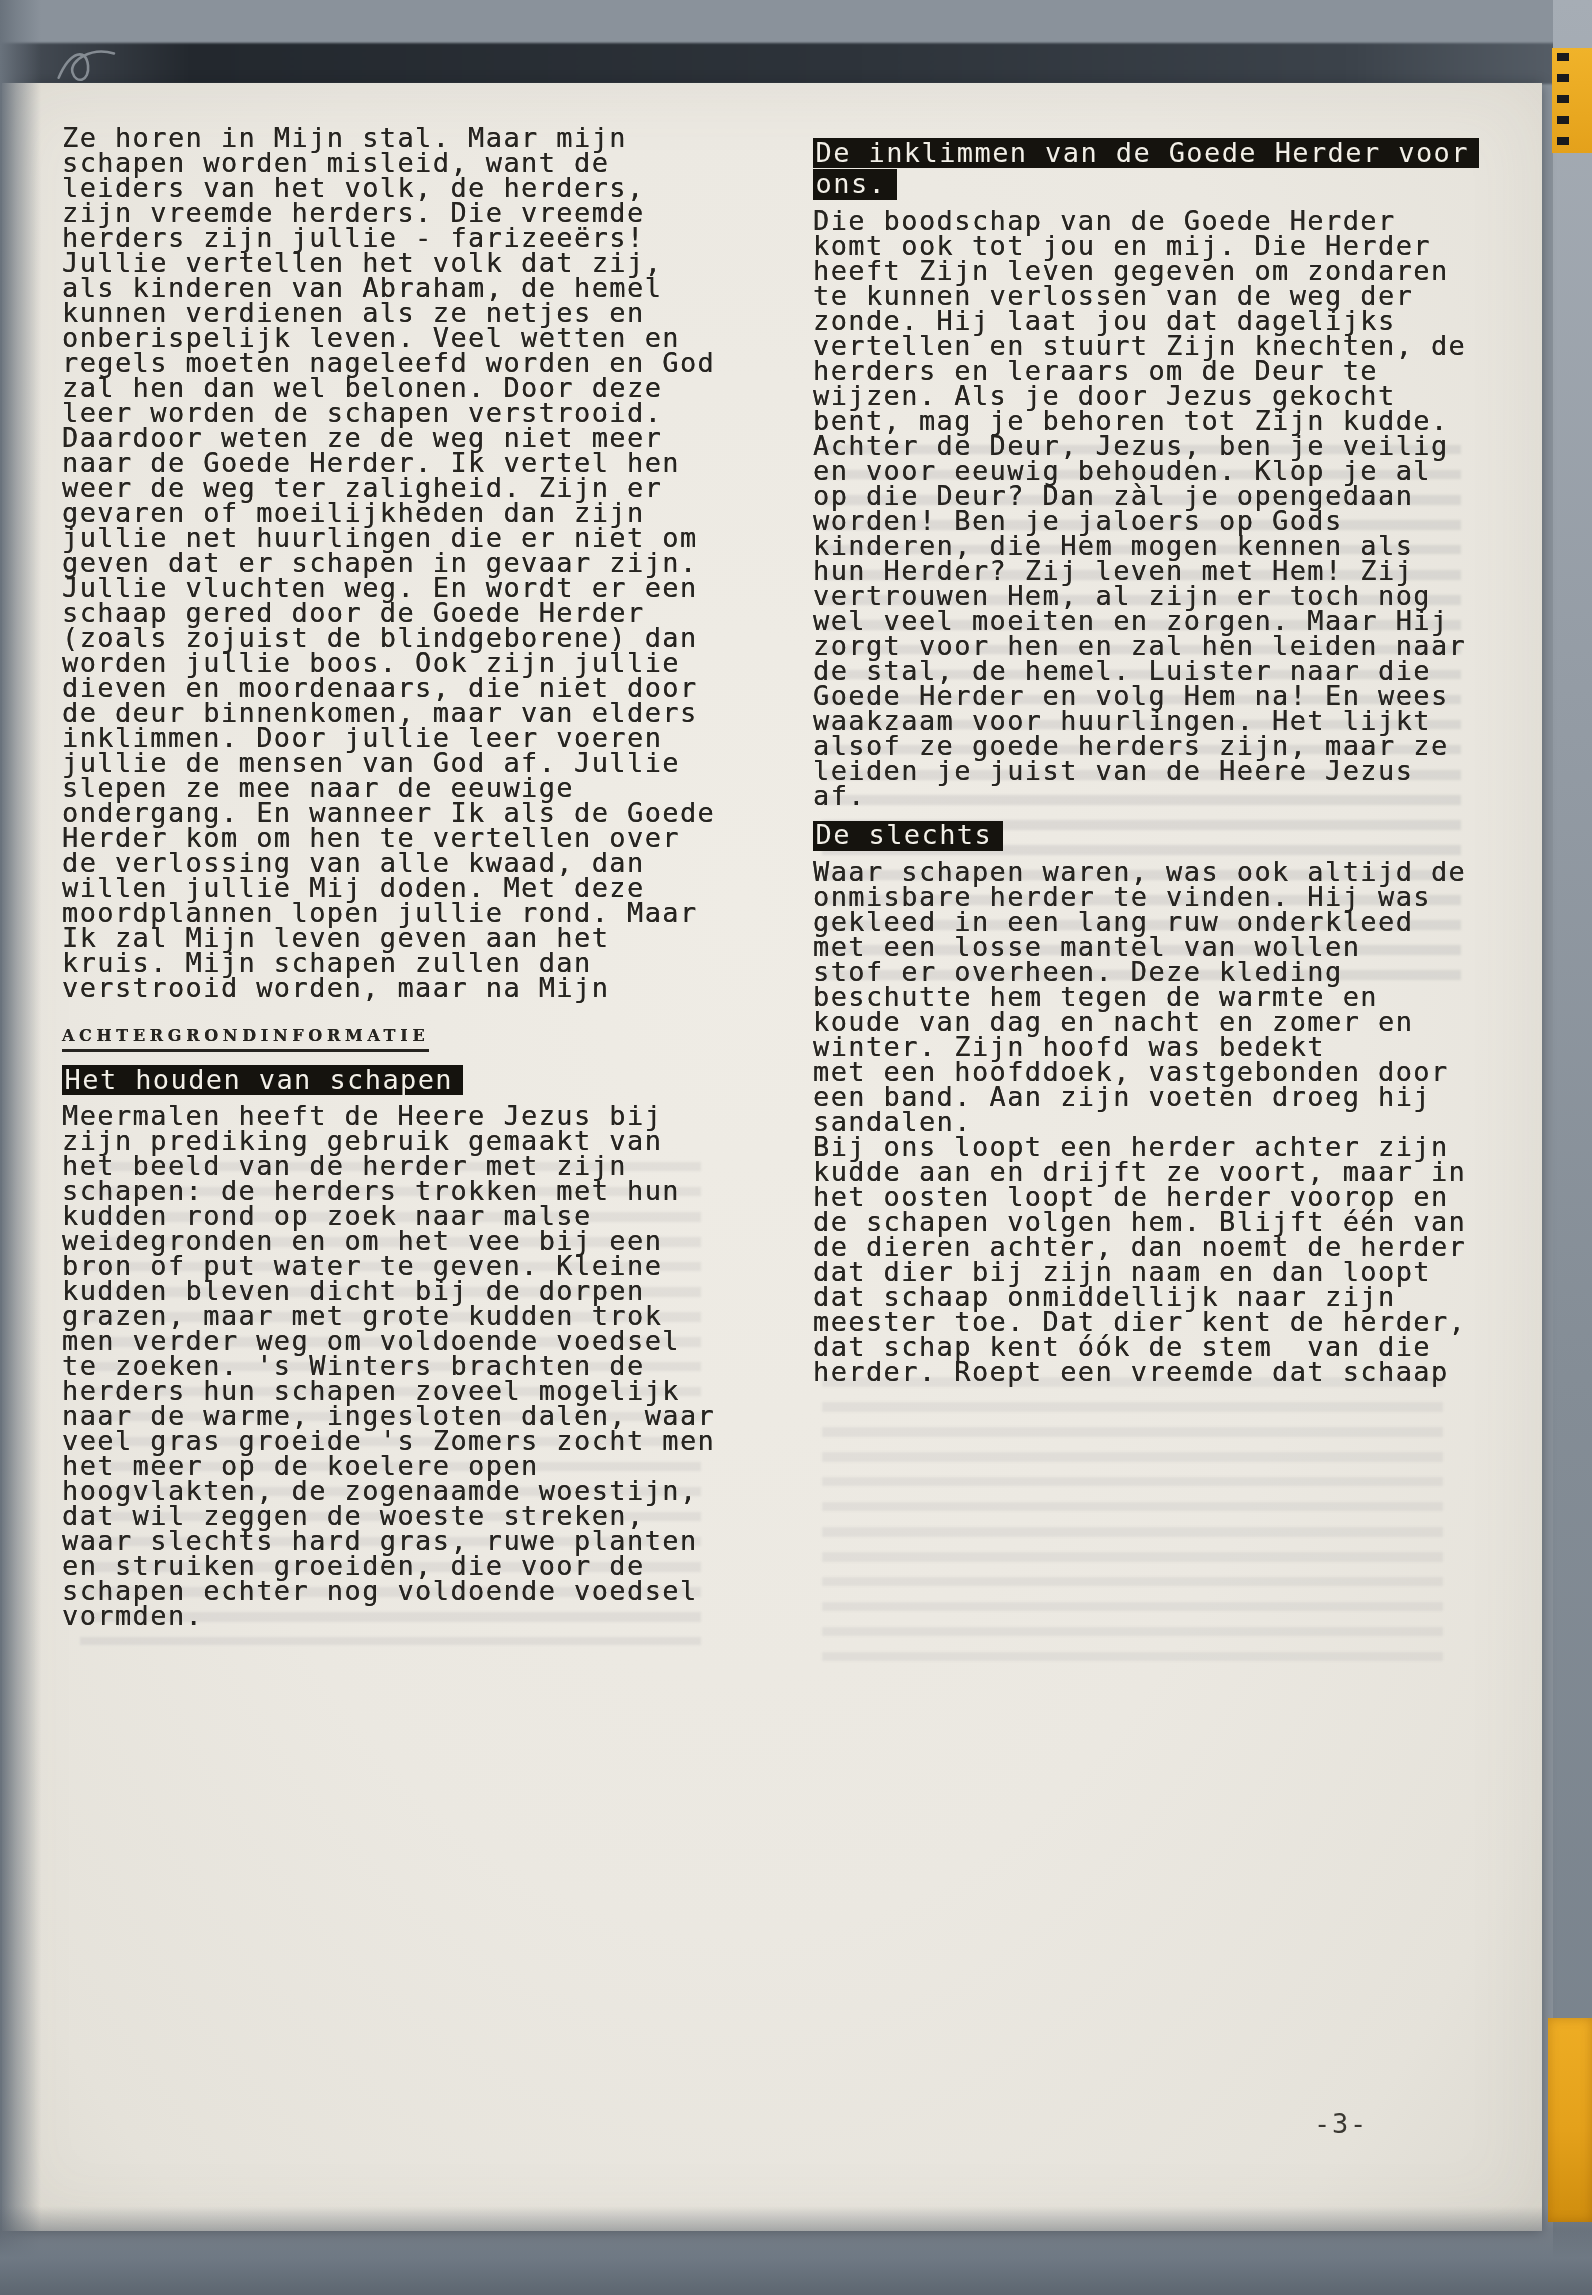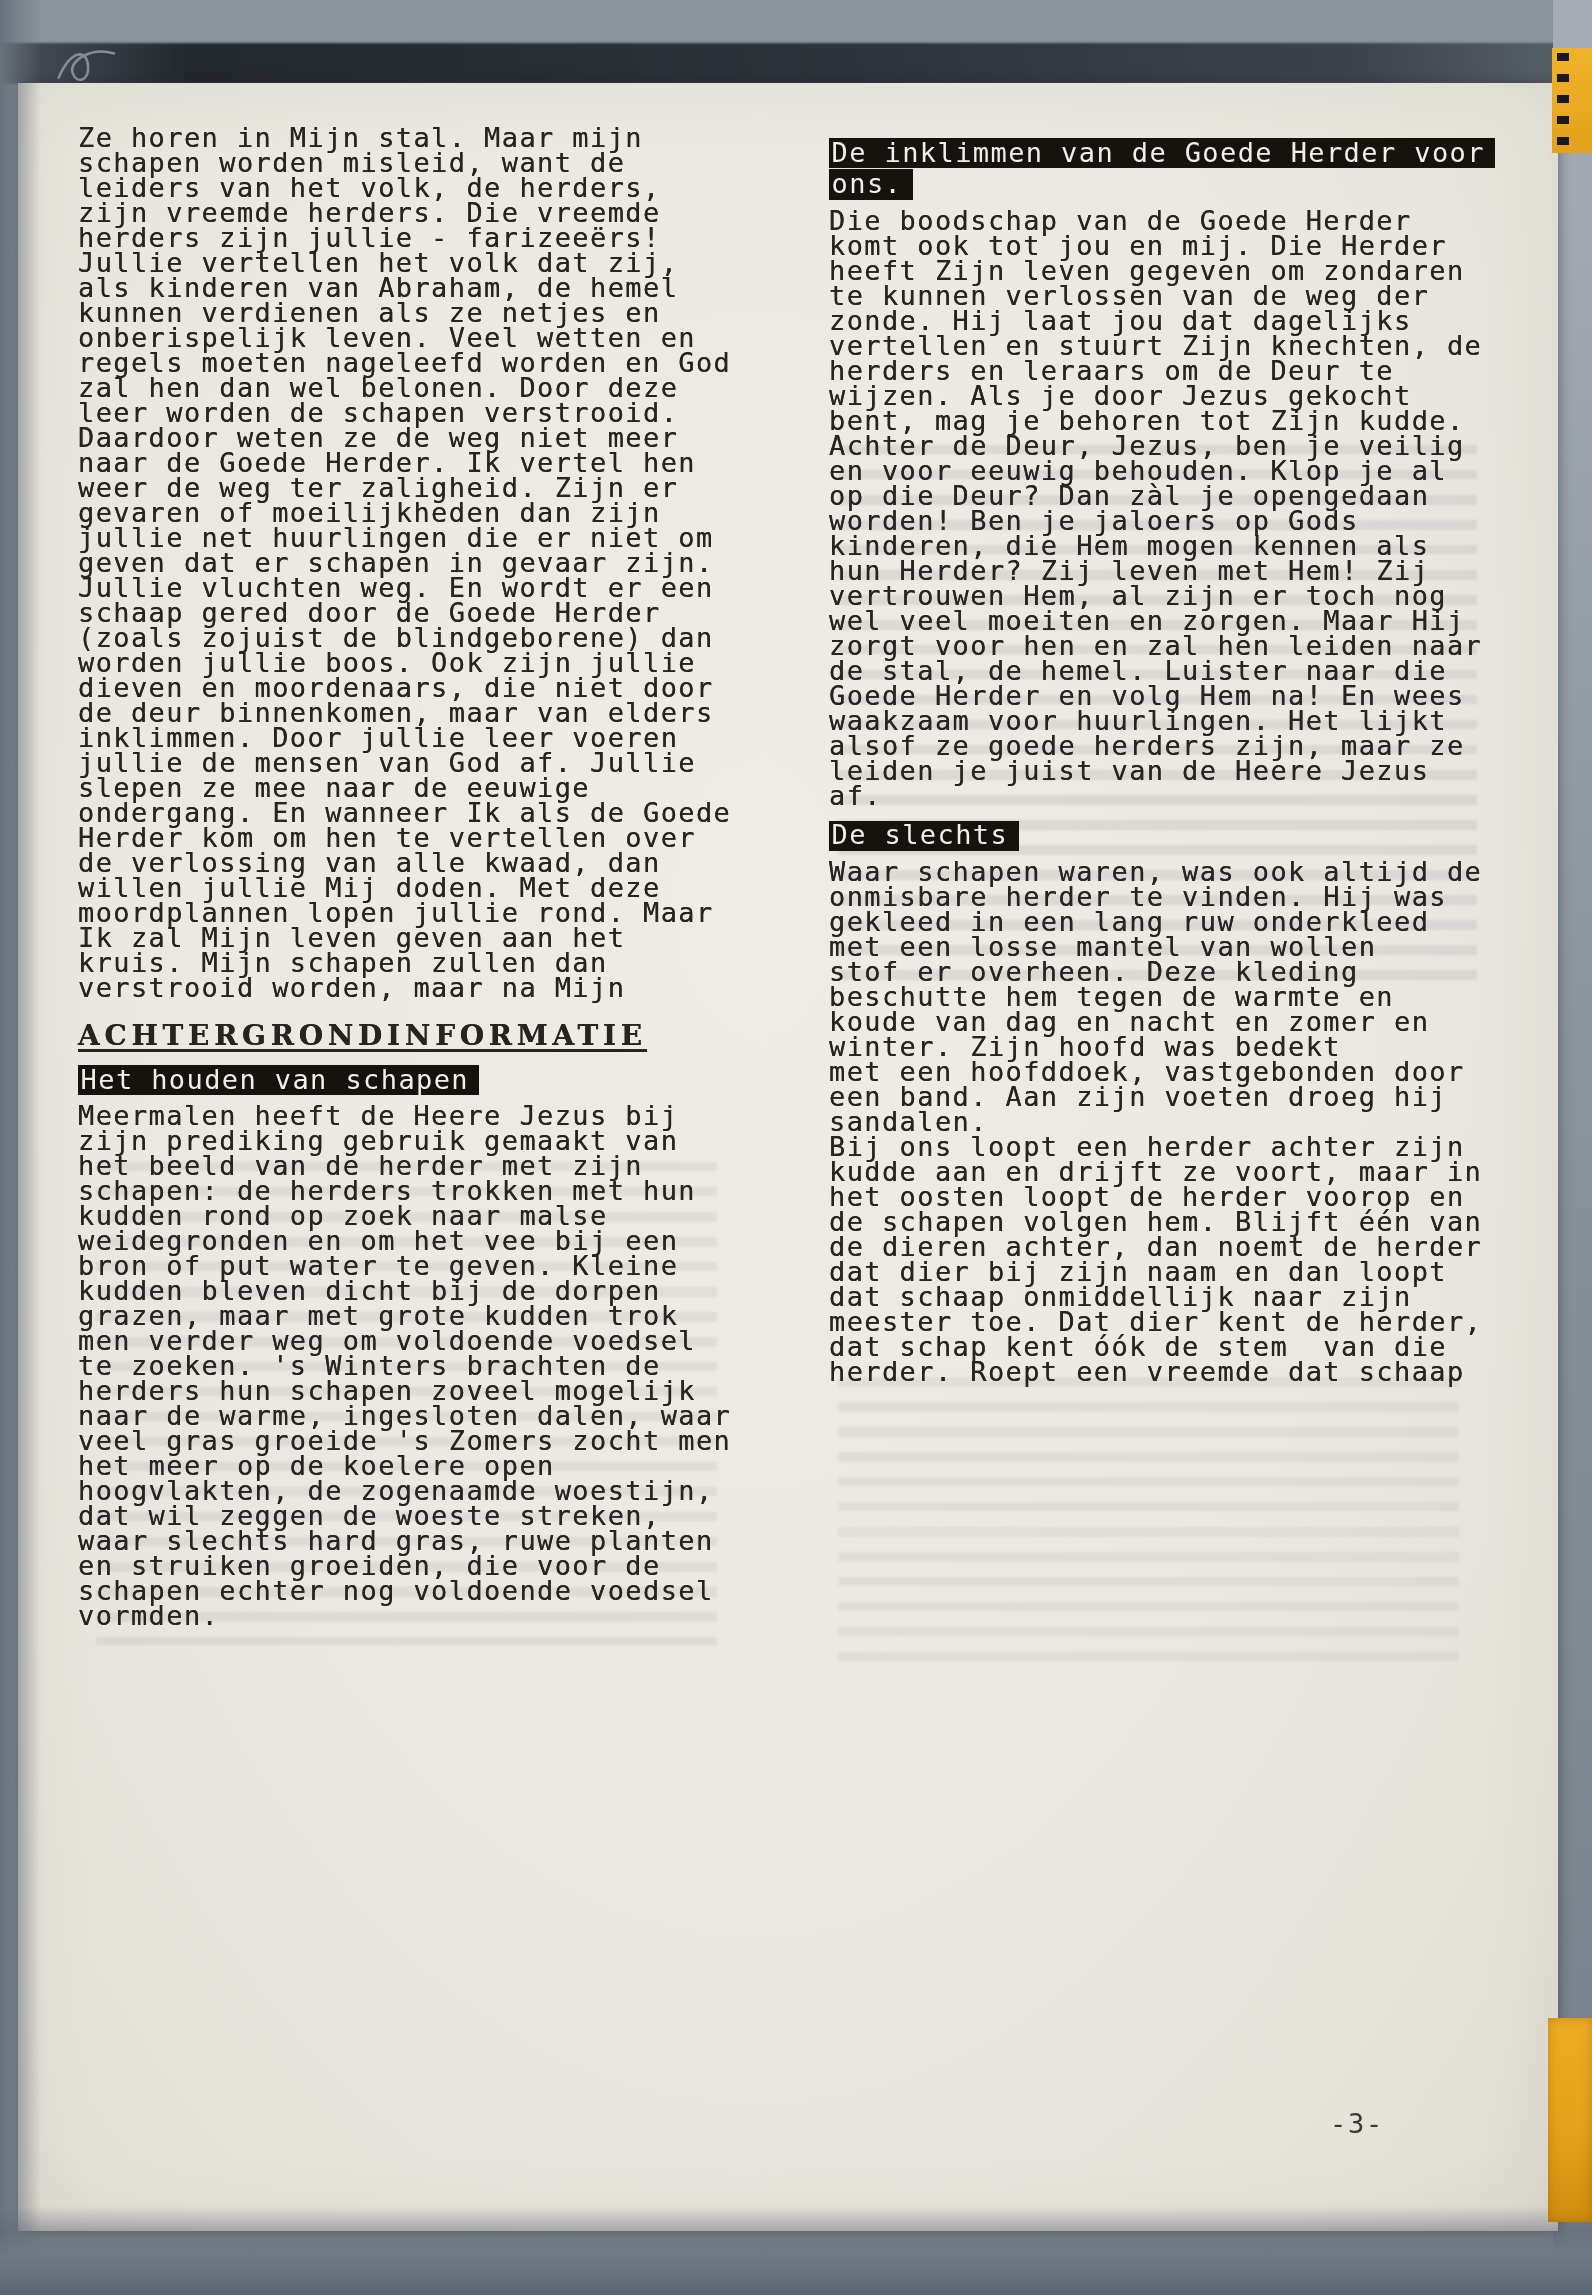--- a/index.html
+++ b/index.html
@@ -47,21 +47,21 @@
     position:absolute; left:1548px; top:2018px; width:44px; height:204px;
     background: linear-gradient(180deg,#eead24 0%,var(--tab_yellow,#e4a11b) 55%,#cf8d0e 100%);
     box-shadow: inset 0 0 10.4px rgba(120,70,0,.35);
     z-index:6;
   }
 
   .scribble { position:absolute; left:50px; top:31px; z-index:3; opacity:.75; }
 
   
   .paper {
-    position:absolute; left:18px; top:83px; width:1540px; height:2148px;
+    position:absolute; left:2px; top:83px; width:1540px; height:2148px;
     background: radial-gradient(ellipse at 48% 38%, var(--paper,#efece5) 0%, #ebe8e1 55%, #e5e2da 85%, #dcd9d0 100%);
     box-shadow: 0 1.7px 12px rgba(20,24,30,0.45), inset 0 0 78px rgba(120,110,90,0.10);
     z-index:2;
   }
 
   
   .bleed {
     position:absolute;
     background: repeating-linear-gradient(180deg,
       rgba(110,112,122,0.13) 0px, rgba(110,112,122,0.13) 9.5px,
@@ -81,21 +81,21 @@
   }
   .col-left  { left:60px;  top:42px; }
   .col-right { left:811px; top:42px; }
 
   .para { white-space:pre; }
   .para.after-inv { margin-top:8px; }
 
   .section-title {
     display:inline-block; margin-top:23px;
     font-family:"DejaVu Serif","Liberation Serif",serif;
-    font-weight:bold; font-size:28px; letter-spacing:4.7px;
+    font-weight:bold; font-size:16px; letter-spacing:4.7px;
     border-bottom:3.5px solid currentColor; padding-bottom:0.9px;
   }
 
   .inv-row { margin-top:13px; }
   .inv-row.line2 { margin-top:1px; }
   .inv {
     display:inline-block;
     background: var(--header_bg,#15130e);
     color: var(--header_text,#f2efe7);
     padding:1.7px 10.4px 2.6px 2.6px; line-height:26px;

